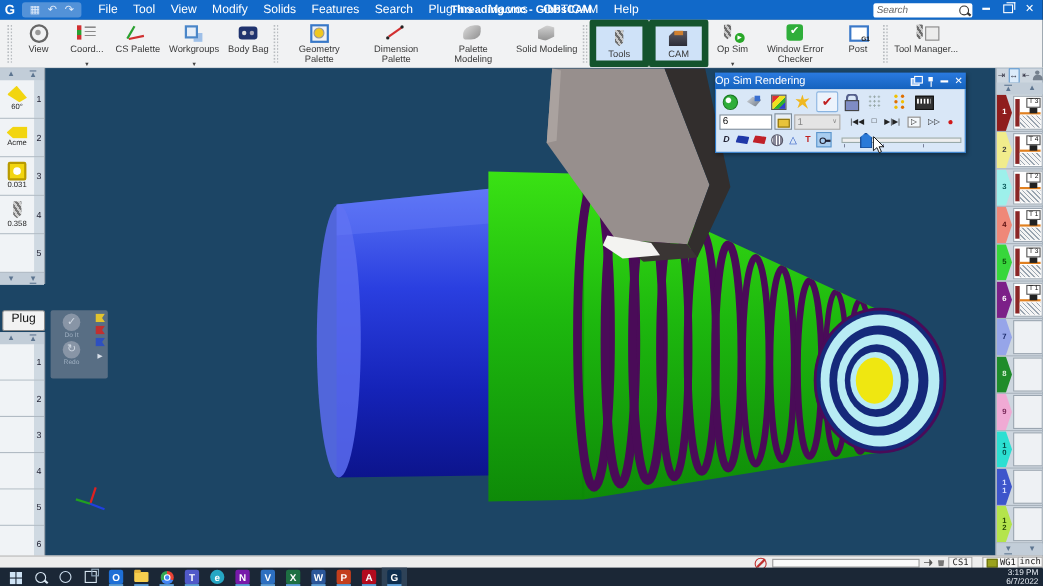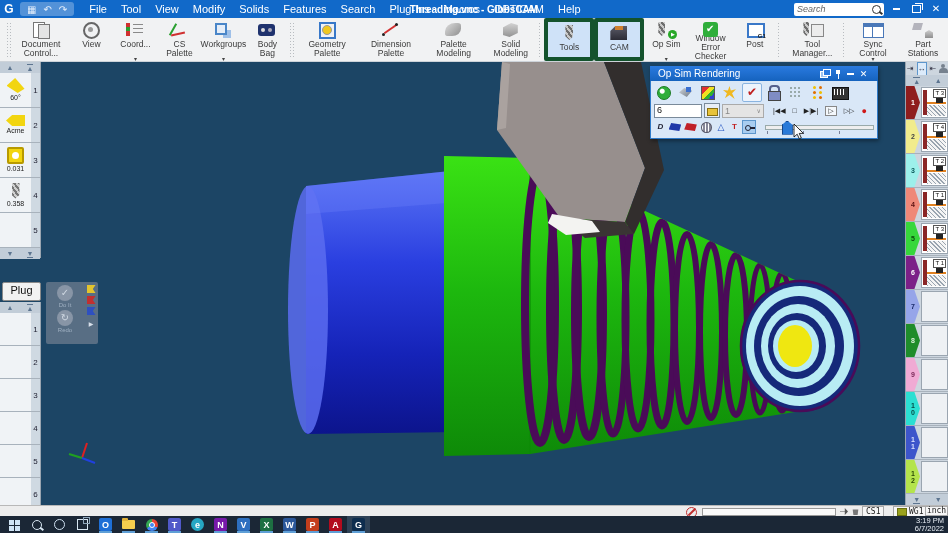--- a/index.html
+++ b/index.html
@@ -25,21 +25,21 @@
   .btn-min i{display:inline-block;width:7px;height:2px;background:#fff;vertical-align:middle;}
   .btn-max i{display:inline-block;width:7px;height:6px;border:1px solid #fff;position:relative;vertical-align:middle;}
   .btn-max i::after{content:"";position:absolute;left:2px;top:-3px;width:7px;height:6px;border:1px solid #fff;border-bottom:none;border-left:none;}
 
   
   .ribbon{left:0;top:18px;width:948px;height:44px;background:#f1f2f3;border-bottom:1px solid #cdd3d9;display:flex;padding-left:6px;box-sizing:border-box;}
   .rb-group{display:flex;align-items:stretch;}
   .grip{width:5px;margin:4px 2px 4px 0;background-image:radial-gradient(#b8bcc0 1px,transparent 1px);background-size:3px 3px;}
   .rb-items{display:flex;}
   .rb-item{display:flex;flex-direction:column;align-items:center;padding:3px 4px 0;min-width:36px;max-width:62px;position:relative;}
-  .rb-item.selected{background:#cfe2f8;border:4px solid #14532d;border-radius:2px;padding:2px 3px 0;}
+  .rb-item.selected{background:#cfe2f8;border:6px solid #14532d;border-radius:2px;padding:2px 3px 0;}
   .rb-icon{position:relative;width:26px;height:18px;margin-bottom:1px;}
   .rb-icon::before,.rb-icon::after{position:absolute;content:"";}
   .rb-label{font-size:8.5px;line-height:9px;color:#3a3a3a;text-align:center;}
   .rb-item.dropdown::after{content:"▾";position:absolute;bottom:-1px;left:50%;transform:translateX(-50%);font-size:6px;color:#444;}
 
   .ic-doc .rb-icon::before{left:5px;top:1px;width:10px;height:14px;background:#fff;border:1px solid #777;}
   .ic-doc .rb-icon::after{left:10px;top:3px;width:10px;height:13px;background:#e4e4e4;border:1px solid #777;}
   .ic-view .rb-icon::before{left:5px;top:1px;width:13px;height:13px;border:2px solid #666;border-radius:50%;}
   .ic-view .rb-icon::after{left:10px;top:6px;width:5px;height:5px;background:#999;border-radius:50%;}
   .ic-coord .rb-icon::before{left:4px;top:2px;width:4px;height:13px;background:linear-gradient(#d03030 0 30%,#2aa030 30% 65%,#d03030 65%);}
@@ -102,21 +102,21 @@
   .confirm{left:46px;top:282px;width:52px;height:62px;background:rgba(95,114,135,.9);border-radius:2px;display:flex;}
   .cf-left{flex:1;display:flex;flex-direction:column;align-items:center;padding-top:3px;}
   .cf-circle{width:16px;height:16px;border-radius:50%;background:#8895a6;color:#cfd8e2;font-size:10px;line-height:16px;text-align:center;}
   .cf-label{font-size:6px;color:#9fb0c2;margin:1px 0 2px;}
   .cf-right{width:14px;display:flex;flex-direction:column;align-items:center;padding-top:3px;gap:3px;}
   .flag{width:9px;height:8px;clip-path:polygon(0 0,100% 0,70% 50%,100% 100%,0 100%);}
   .cf-more{color:#d8e0ea;font-size:6px;margin-top:2px;}
 
   
   .opsim{left:650px;top:66px;width:228px;z-index:40;box-shadow:1px 2px 4px rgba(0,0,0,.4);}
-  .os-title{height:15px;background:linear-gradient(#2a7ae0,#1563be);color:#fff;font-size:10px;display:flex;align-items:center;padding:0 8px;}
+  .os-title{height:15px;background:linear-gradient(#2a7ae0,#1563be);color:#fff;font-size:10px;display:flex;align-items:center;padding:0 0;}
   .os-title .t{flex:1;}
   .os-tbtn{width:13px;height:11px;display:flex;align-items:center;justify-content:center;color:#fff;font-size:9px;position:relative;}
   .cascade::before{content:"";width:6px;height:5px;border:1px solid #fff;position:absolute;left:2px;top:3px;background:#9fc4ef;}
   .cascade::after{content:"";width:6px;height:5px;border:1px solid #fff;position:absolute;left:5px;top:1px;background:#2a7ae0;}
   .pinbtn::before{content:"";position:absolute;left:5px;top:2px;width:4px;height:4px;background:#fff;}
   .pinbtn::after{content:"";position:absolute;left:6.5px;top:6px;width:1px;height:5px;background:#fff;}
   .minbtn::before{content:"";width:7px;height:2px;background:#fff;}
   .os-body{background:#d9e7f7;border:1px solid #2f7ac8;border-top:none;padding:2px 3px 3px;}
   .os-row{display:flex;align-items:center;}
   .os-row1{gap:2px;height:19px;}
@@ -253,24 +253,20 @@
       <div class="winbtn btn-max"><i></i></div>
       <div class="winbtn">✕</div>
     </div>
   </div>
 
   <div class="abs ribbon">
     <div class="rb-group">
       <div class="grip"></div>
       <div class="rb-items">
 
-      <div class="rb-item ic-doc">
-          <div class="rb-icon"></div>
-          <div class="rb-label">Document Control...</div>
-        </div>
           <div class="rb-item ic-view">
           <div class="rb-icon"></div>
           <div class="rb-label">View</div>
         </div>
           <div class="rb-item dropdown ic-coord">
           <div class="rb-icon"></div>
           <div class="rb-label">Coord...</div>
         </div>
           <div class="rb-item ic-cs">
           <div class="rb-icon"></div>
@@ -334,34 +330,20 @@
         </div>
         </div>
     </div>
     <div class="rb-group">
       <div class="grip"></div>
       <div class="rb-items">
 
           <div class="rb-item ic-toolmgr">
           <div class="rb-icon"></div>
           <div class="rb-label">Tool Manager...</div>
-        </div>
-        </div>
-    </div>
-    <div class="rb-group">
-      <div class="grip"></div>
-      <div class="rb-items">
-
-      <div class="rb-item dropdown ic-synccontrol">
-          <div class="rb-icon"></div>
-          <div class="rb-label">Sync Control</div>
-        </div>
-          <div class="rb-item ic-partstations">
-          <div class="rb-icon"></div>
-          <div class="rb-label">Part Stations</div>
         </div>
         </div>
     </div>
   </div>
 
   <div class="abs viewport">
     <svg width="865" height="443" viewBox="0 0 865 443">
       <defs>
         <linearGradient id="blueGrad" x1="0" y1="0" x2="0" y2="1">
           <stop offset="0" stop-color="#5a74f5"></stop>

